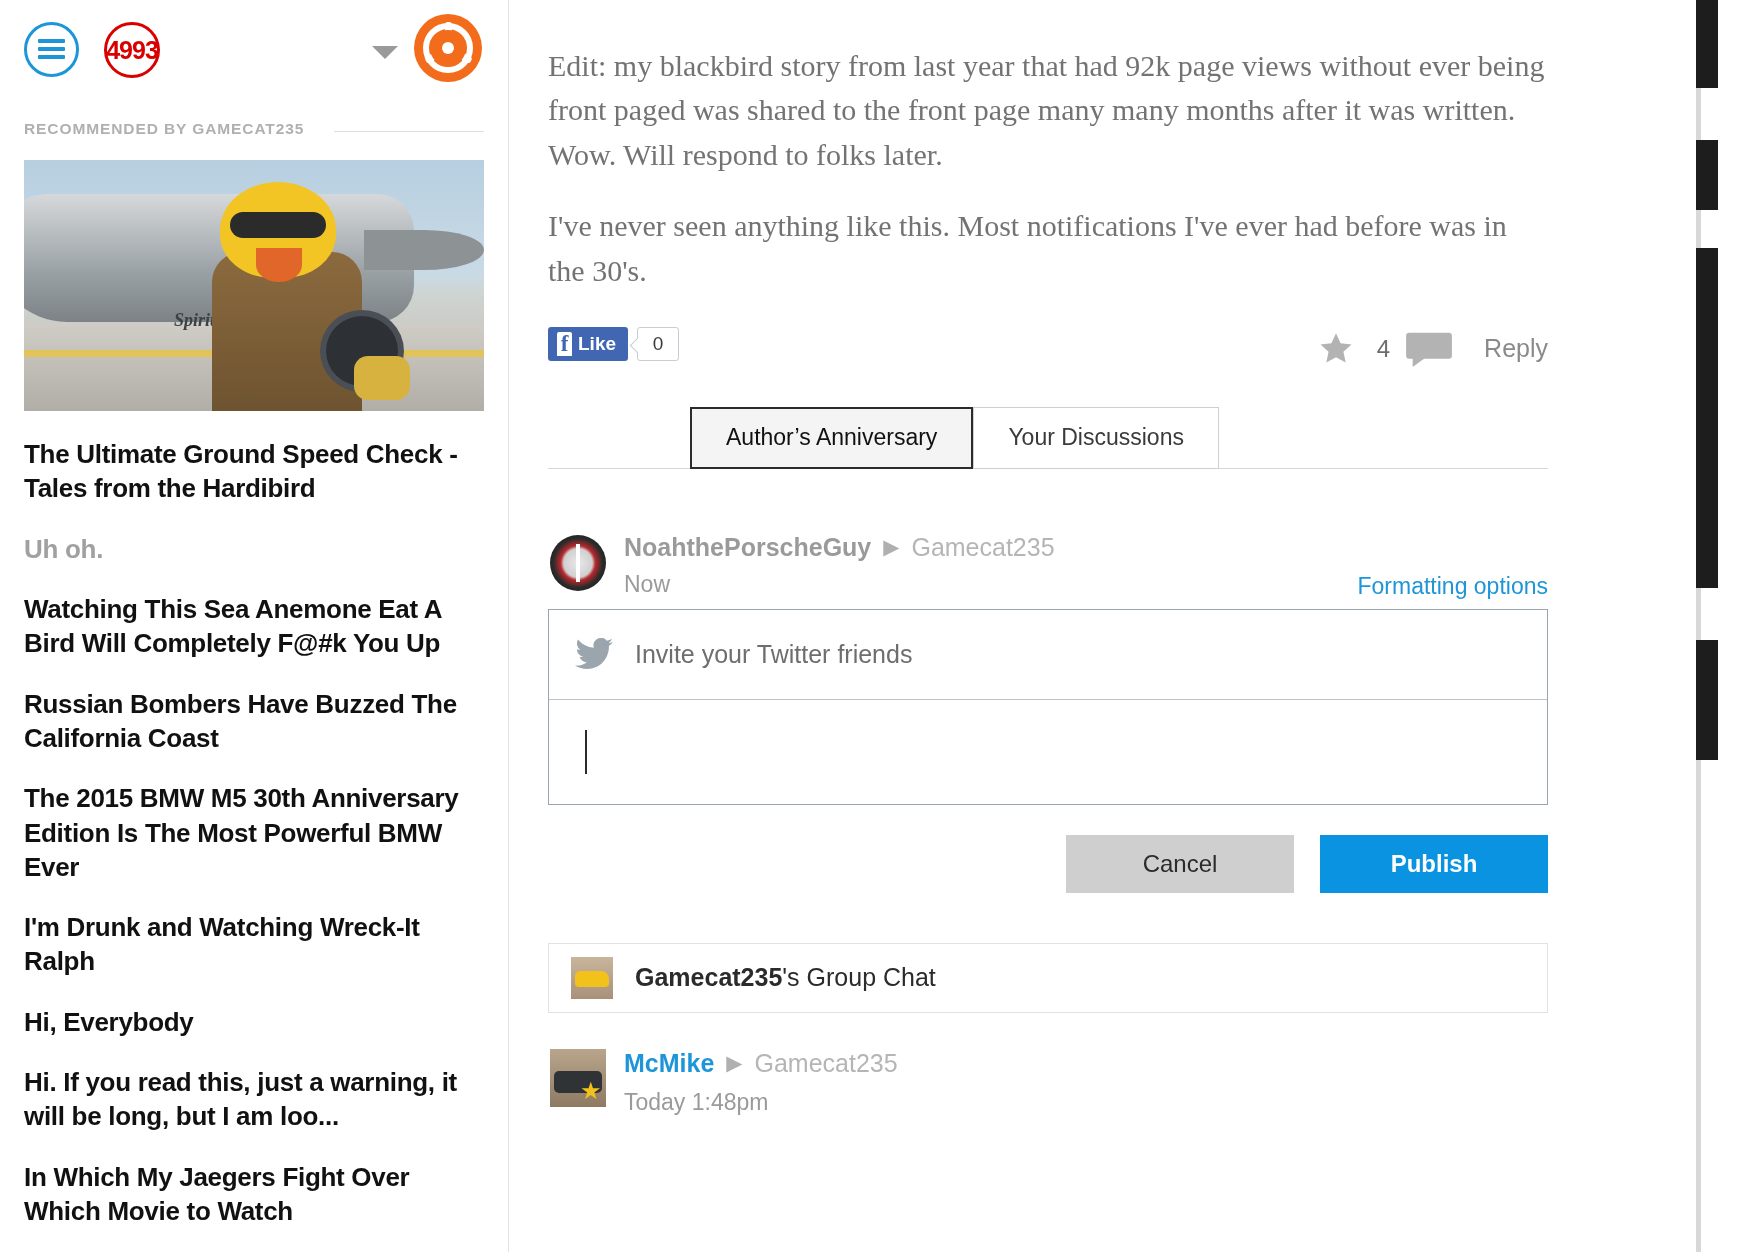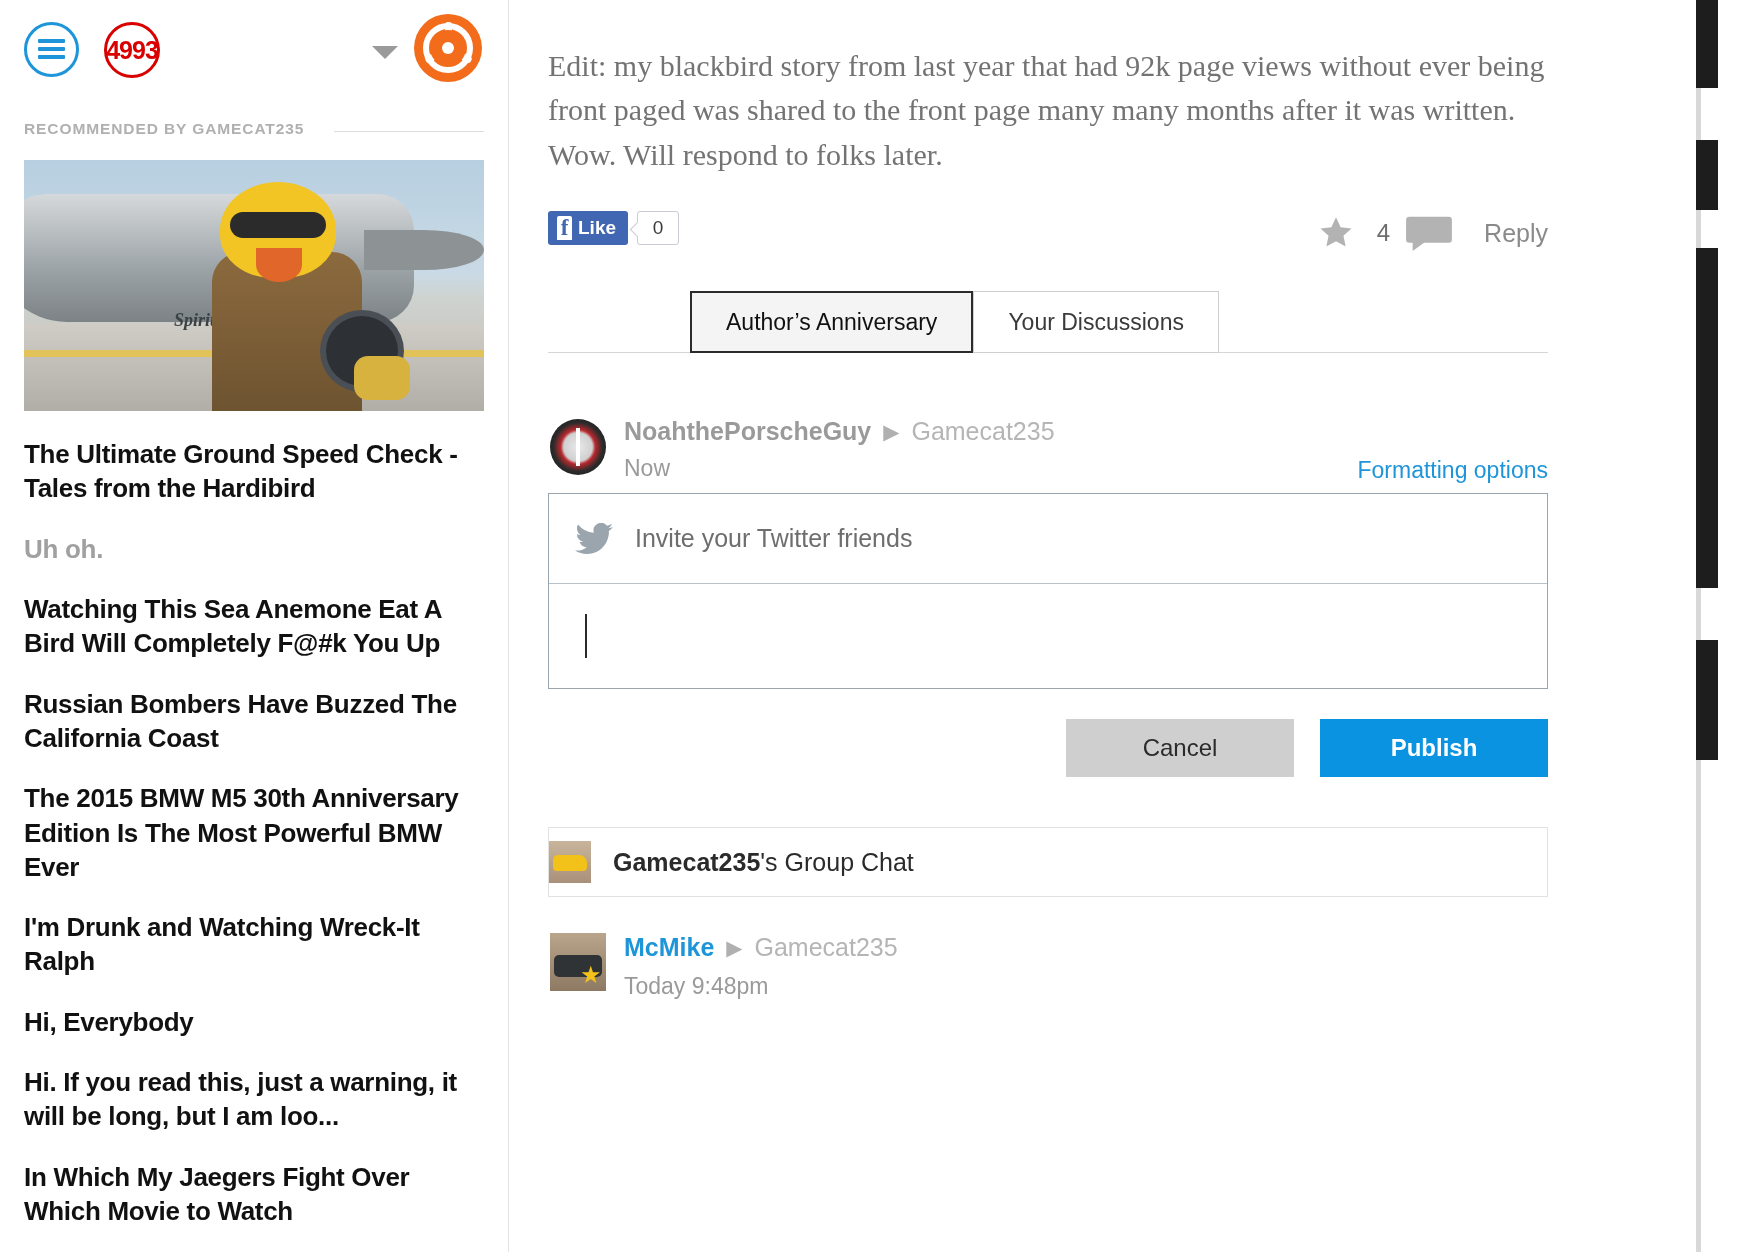--- a/index.html
+++ b/index.html
@@ -146,21 +146,21 @@
   .caret { position: absolute; left: 36px; top: 30px; width: 2px; height: 44px; background: #2b2b2b; }
 
   .comp-actions { margin-top: 30px; display: flex; justify-content: flex-end; }
   .btn { height: 58px; min-width: 228px; display: flex; align-items: center; justify-content: center;
      font-size: 24px; border: none; cursor: pointer; }
   .btn-cancel { background: #cfcfcf; color: #2b2b2b; margin-right: 26px; }
   .btn-publish { background: #0a93e0; color: #fff; font-weight: bold; }
 
   
   .chat-card { margin-top: 50px; border: 1px solid #e2e2e2; background: #fff; height: 70px;
-     display: flex; align-items: center; cursor: pointer; }
+     display: flex; align-items: center; padding-left: 22px; cursor: pointer; }
   .chat-thumb { width: 42px; height: 42px; margin-right: 22px; overflow: hidden;
      background: linear-gradient(#c8b59c, #a9907a); position: relative; }
   .chat-thumb .car { position: absolute; left: 4px; top: 14px; width: 34px; height: 16px;
      background: #f2c21a; border-radius: 5px 8px 4px 4px; }
   .chat-title { font-size: 25px; color: #2b2b2b; }
   .chat-title b { font-weight: bold; }
 
   
   .mcmike { margin-top: 36px; position: relative; height: 90px; }
   .mc-avatar { position: absolute; left: 2px; top: 0; width: 56px; height: 58px; overflow: hidden;
@@ -235,20 +235,21 @@
       <div class="art-title" style="margin-bottom:26px">Hi. If you read this, just a warning, it will be long, but I am loo...</div>
       <div class="art-title">In Which My Jaegers Fight Over Which Movie to Watch</div>
     </div>
   </div>
   <div class="sidebar-rule"></div>
 
   <div class="main">
 
     <div class="post-body">
       <p>Edit: my blackbird story from last year that had 92k page views without ever being front paged was shared to the front page many many months after it was written. Wow. Will respond to folks later.</p>
+      <p>I've never seen anything like this. Most notifications I've ever had before was in the 30's.</p>
     </div>
 
     <div class="like-bar">
       <div class="fb-like">
         <div class="fb-btn">
           <span class="f">f</span>
           <span class="lbl">Like</span>
         </div>
         <div class="fb-count">0</div>
       </div>
@@ -317,21 +318,21 @@
     <div class="mcmike">
       <div class="mc-avatar">
         <div class="body"></div>
           <div class="star">★</div>
       </div>
       <div class="mc-names">
         <span class="who">McMike</span>
         <span class="arrow">▶</span>
         <span class="target">Gamecat235</span>
       </div>
-      <div class="mc-time">Today 9:48pm</div>
+      <div class="mc-time">Today 1:48pm</div>
     </div>
 
   </div>
 
   <div class="edge-strip">
     <div class="edge-thin"></div>
     <div class="edge-dark a"></div>
     <div class="edge-dark b"></div>
     <div class="edge-dark c"></div>
     <div class="edge-dark d"></div>

